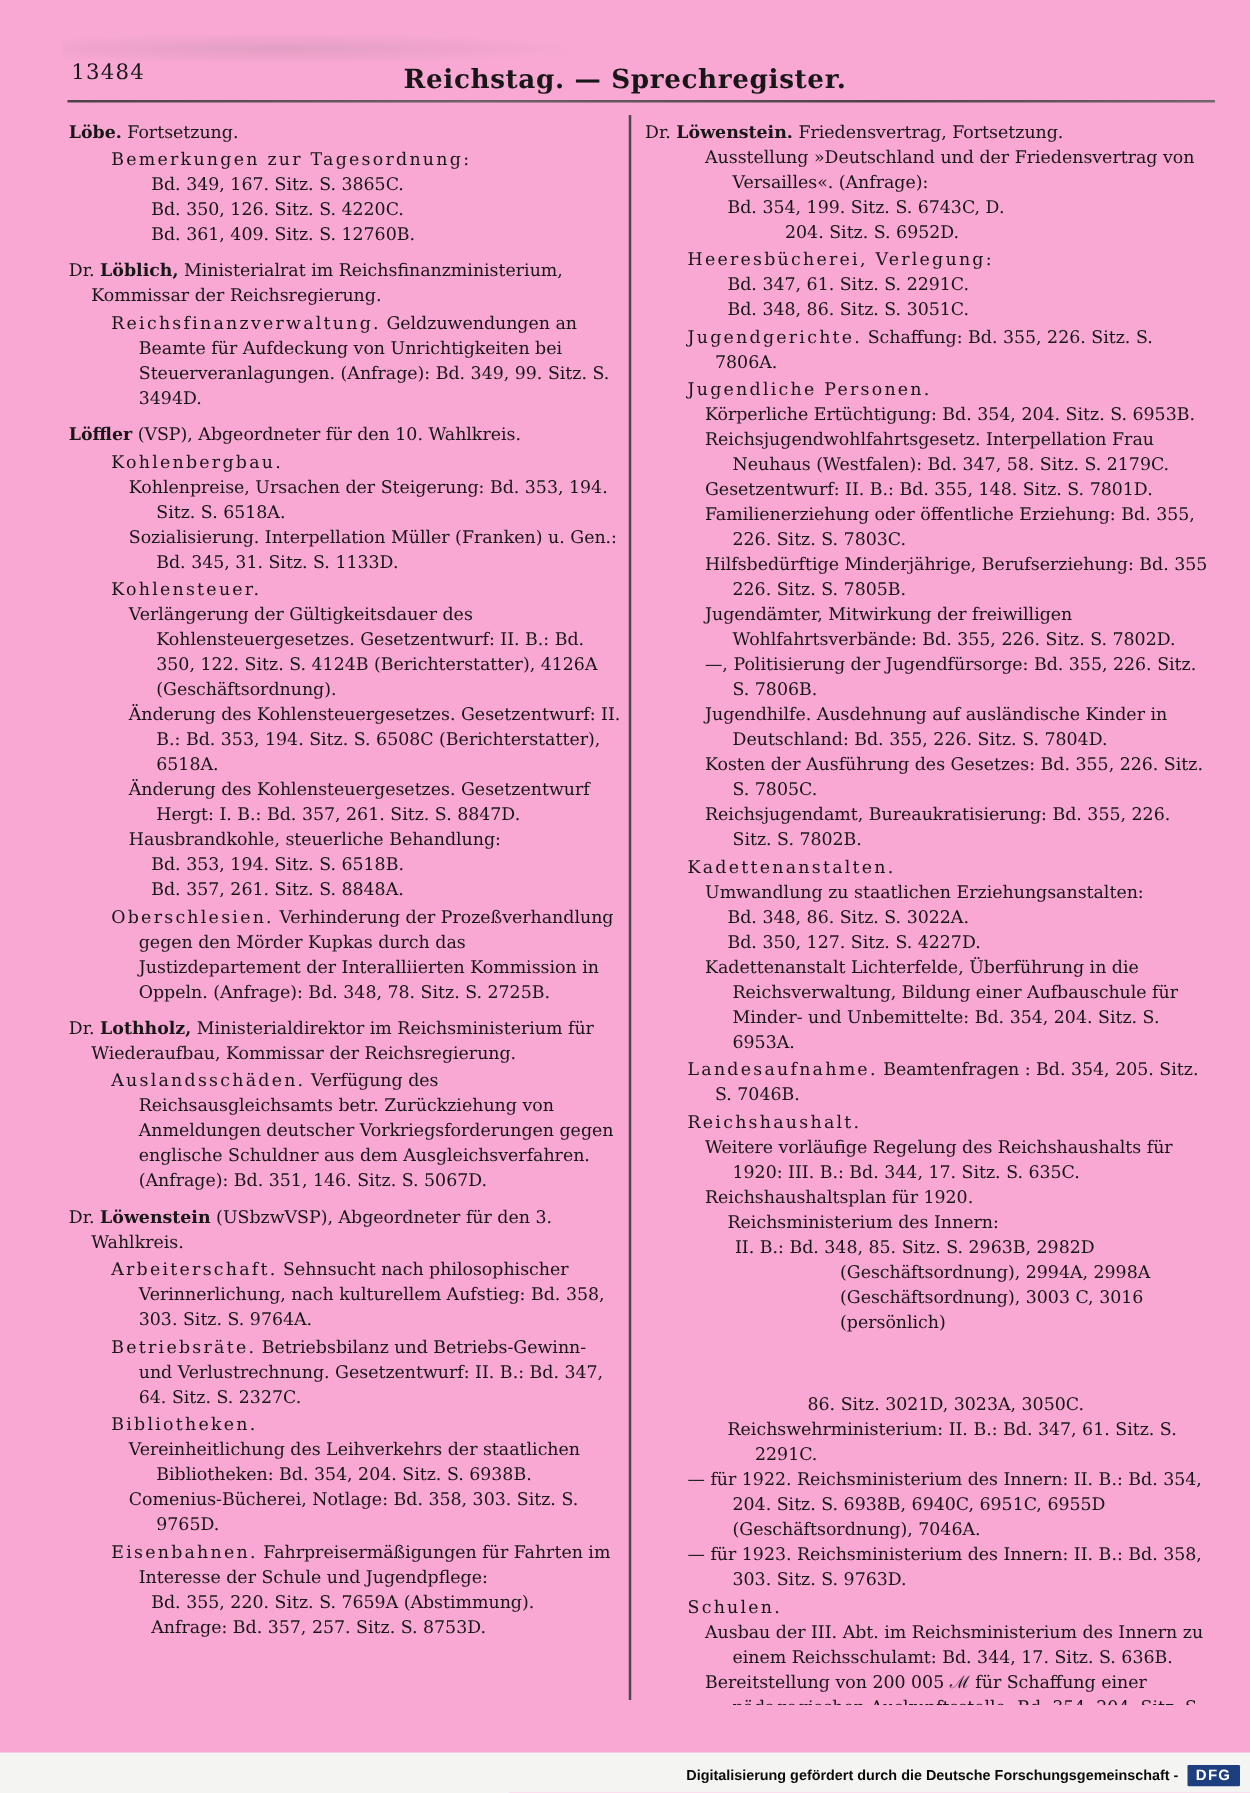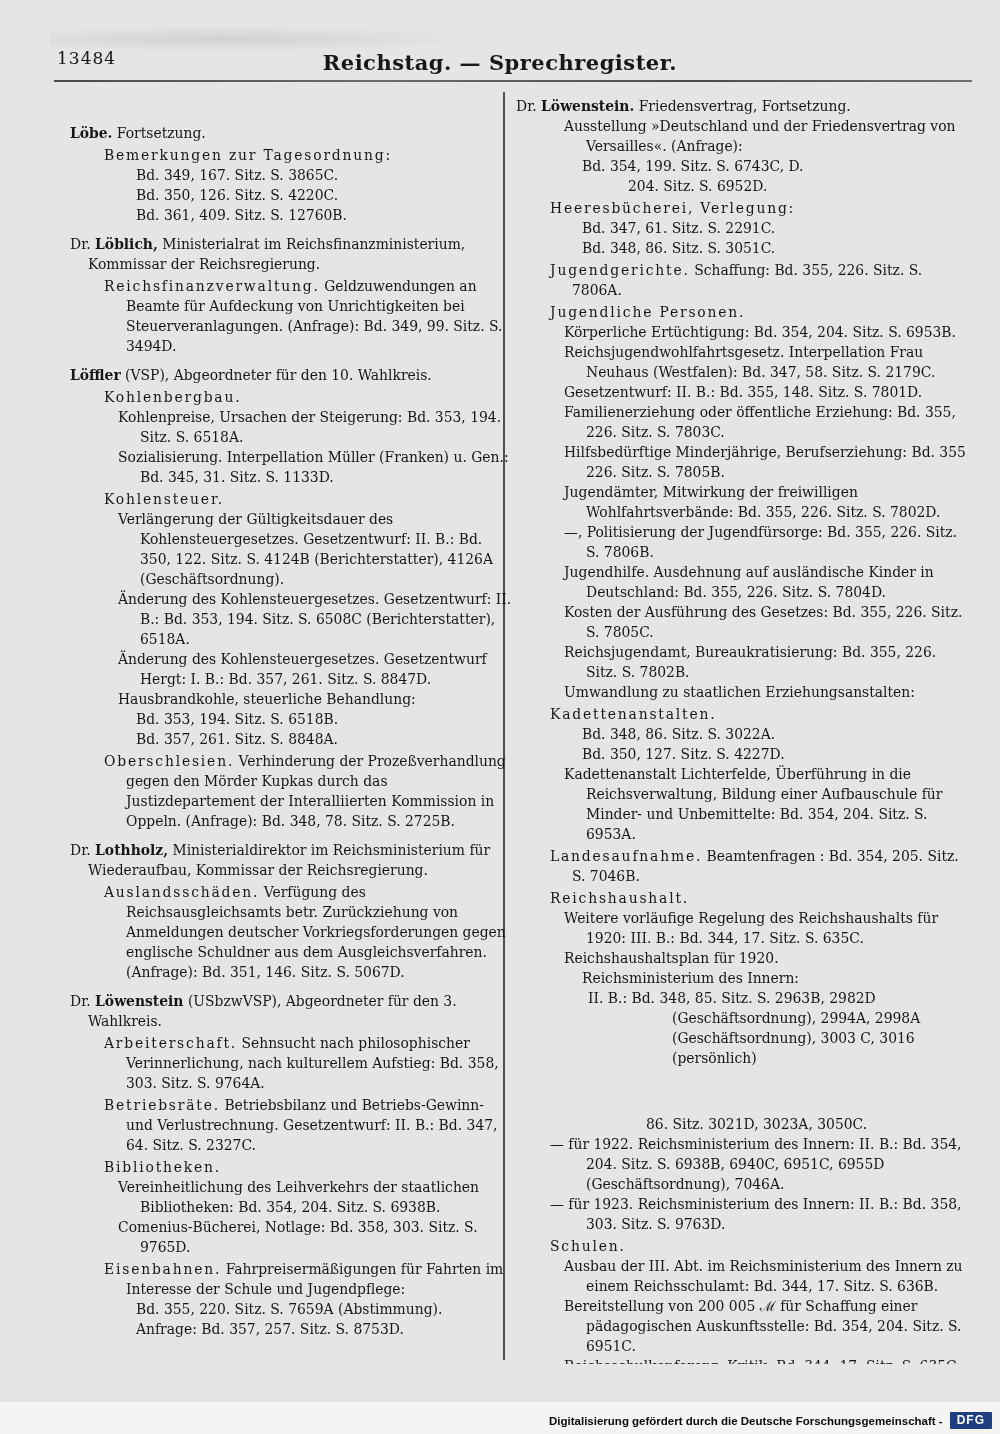--- a/index.html
+++ b/index.html
@@ -1,18 +1,18 @@
 <!DOCTYPE html>
 <html lang="de"><head>
 <meta charset="utf-8">
 <style>
   html, body { margin:0; padding:0; background:#ffffff; }
   .page {
     position:relative; width:1000px; height:1434px;
-    background:#e5e5e5; overflow:hidden;
+    background:#f9a8d4; overflow:hidden;
     font-family:"DejaVu Serif", serif; color:#171717;
   }
   
   .page::before {
     content:""; position:absolute; left:50px; top:26px; width:430px; height:26px;
     background:radial-gradient(ellipse at 40% 50%, rgba(110,110,110,0.16), rgba(0,0,0,0) 70%);
     pointer-events:none;
   }
   .page-number {
     position:absolute; left:57px; top:48px;
@@ -25,21 +25,21 @@
   .header-rule {
     position:absolute; left:54px; right:28px; top:80px; height:2px;
     background:linear-gradient(to right,#2f2f2f 0%,#565656 35%,#303030 70%,#5a5a5a 100%);
     opacity:0.85;
   }
   .column-divider {
     position:absolute; left:503px; top:92px; width:2px; height:1268px;
     background:#3c3c3c; opacity:0.9;
   }
   .col { position:absolute; top:96px; height:1268px; overflow:hidden; }
-  .col-left  { left:70px;  width:443px;margin-top:27px; }
+  .col-left  { left:55px;  width:443px; }
   .col-right { left:516px; width:450px; }
 
   .ln { margin:0; font-size:13.9px; line-height:20px; }
   .mt { margin-top:9px; }
   .hb  { font-weight:bold; }
   .hsp { letter-spacing:0.13em; }
 
   .e   { padding-left:18px;  text-indent:-18px; }
   .t1  { padding-left:56px;  text-indent:-22px; margin-top:2px; }
   .t2  { padding-left:70px;  text-indent:-22px; }
@@ -122,32 +122,33 @@
       <p class="ln t2">Körperliche Ertüchtigung: Bd. 354, 204. Sitz. S. 6953B.</p>
       <p class="ln t2">Reichsjugendwohlfahrtsgesetz. Interpellation Frau Neuhaus (Westfalen): Bd. 347, 58. Sitz. S. 2179C.</p>
       <p class="ln t2">Gesetzentwurf: II. B.: Bd. 355, 148. Sitz. S. 7801D.</p>
       <p class="ln t2">Familienerziehung oder öffentliche Erziehung: Bd. 355, 226. Sitz. S. 7803C.</p>
       <p class="ln t2">Hilfsbedürftige Minderjährige, Berufserziehung: Bd. 355 226. Sitz. S. 7805B.</p>
       <p class="ln t2">Jugendämter, Mitwirkung der freiwilligen Wohlfahrtsverbände: Bd. 355, 226. Sitz. S. 7802D.</p>
       <p class="ln t2">—, Politisierung der Jugendfürsorge: Bd. 355, 226. Sitz. S. 7806B.</p>
       <p class="ln t2">Jugendhilfe. Ausdehnung auf ausländische Kinder in Deutschland: Bd. 355, 226. Sitz. S. 7804D.</p>
       <p class="ln t2">Kosten der Ausführung des Gesetzes: Bd. 355, 226. Sitz. S. 7805C.</p>
       <p class="ln t2">Reichsjugendamt, Bureaukratisierung: Bd. 355, 226. Sitz. S. 7802B.</p>
+      <p class="ln t1 mt"><span class="hsp">Kadettenanstalten.</span></p>
       <p class="ln t2">Umwandlung zu staatlichen Erziehungsanstalten:</p>
-      <p class="ln t1 mt"><span class="hsp">Kadettenanstalten.</span></p>
       <p class="ln r1">Bd. 348, 86. Sitz. S. 3022A.</p>
       <p class="ln r1">Bd. 350, 127. Sitz. S. 4227D.</p>
       <p class="ln t2">Kadettenanstalt Lichterfelde, Überführung in die Reichsverwaltung, Bildung einer Aufbauschule für Minder- und Unbemittelte: Bd. 354, 204. Sitz. S. 6953A.</p>
       <p class="ln t1 mt"><span class="hsp">Landesaufnahme.</span> Beamtenfragen : Bd. 354, 205. Sitz. S. 7046B.</p>
       <p class="ln t1 mt"><span class="hsp">Reichshaushalt.</span></p>
       <p class="ln t2">Weitere vorläufige Regelung des Reichshaushalts für 1920: III. B.: Bd. 344, 17. Sitz. S. 635C.</p>
       <p class="ln t2">Reichshaushaltsplan für 1920.</p>
       <p class="ln t3">Reichsministerium des Innern:</p>
       <p class="ln t4">II. B.: Bd. 348, 85. Sitz. S. 2963B, 2982D (Geschäftsordnung), 2994A, 2998A (Geschäftsordnung), 3003 C, 3016 (persönlich)</p>
       <p class="ln r3">86. Sitz. 3021D, 3023A, 3050C.</p>
+      <p class="ln t3">Reichswehrministerium: II. B.: Bd. 347, 61. Sitz. S. 2291C.</p>
       <p class="ln t2d">— für 1922. Reichsministerium des Innern: II. B.: Bd. 354, 204. Sitz. S. 6938B, 6940C, 6951C, 6955D (Geschäftsordnung), 7046A.</p>
       <p class="ln t2d">— für 1923. Reichsministerium des Innern: II. B.: Bd. 358, 303. Sitz. S. 9763D.</p>
       <p class="ln t1 mt"><span class="hsp">Schulen.</span></p>
       <p class="ln t2">Ausbau der III. Abt. im Reichsministerium des Innern zu einem Reichsschulamt: Bd. 344, 17. Sitz. S. 636B.</p>
       <p class="ln t2">Bereitstellung von 200 005 ℳ für Schaffung einer pädagogischen Auskunftsstelle: Bd. 354, 204. Sitz. S. 6951C.</p>
       <p class="ln t2">Reichsschulkonferenz, Kritik: Bd. 344, 17. Sitz. S. 635C.</p>
     </div>
 
   <div class="footer-band"></div>
   <div class="footer">

